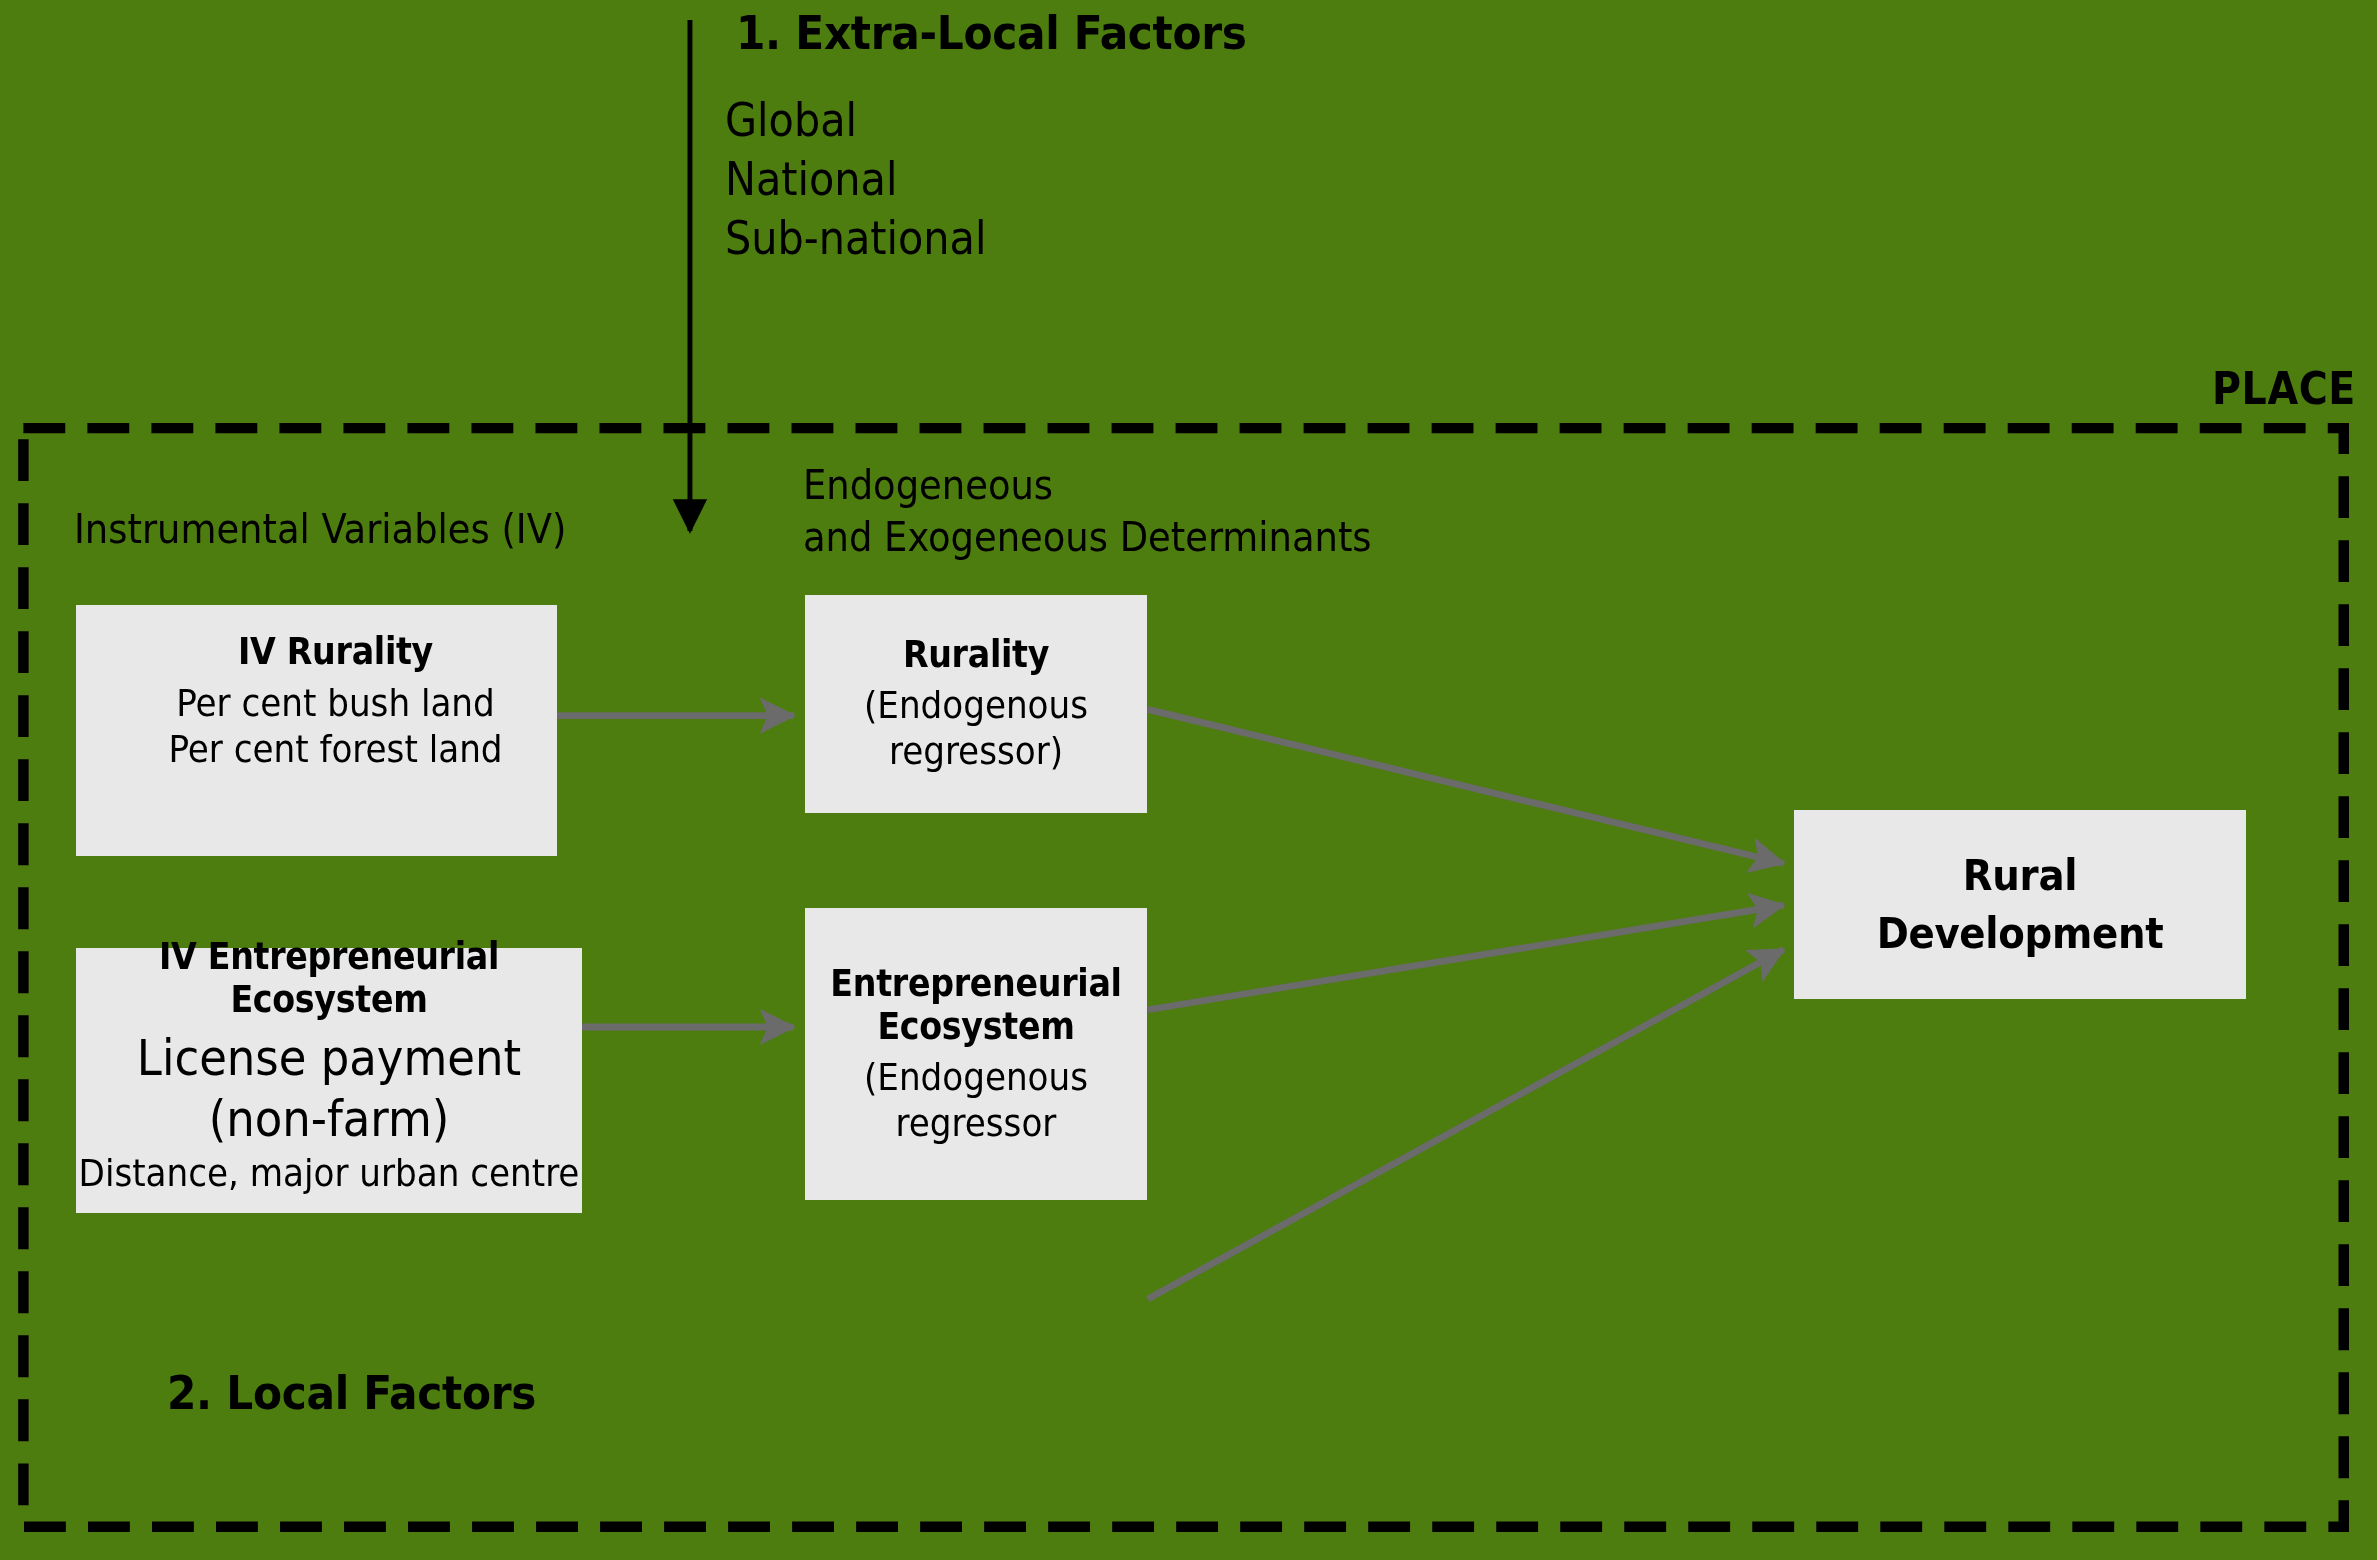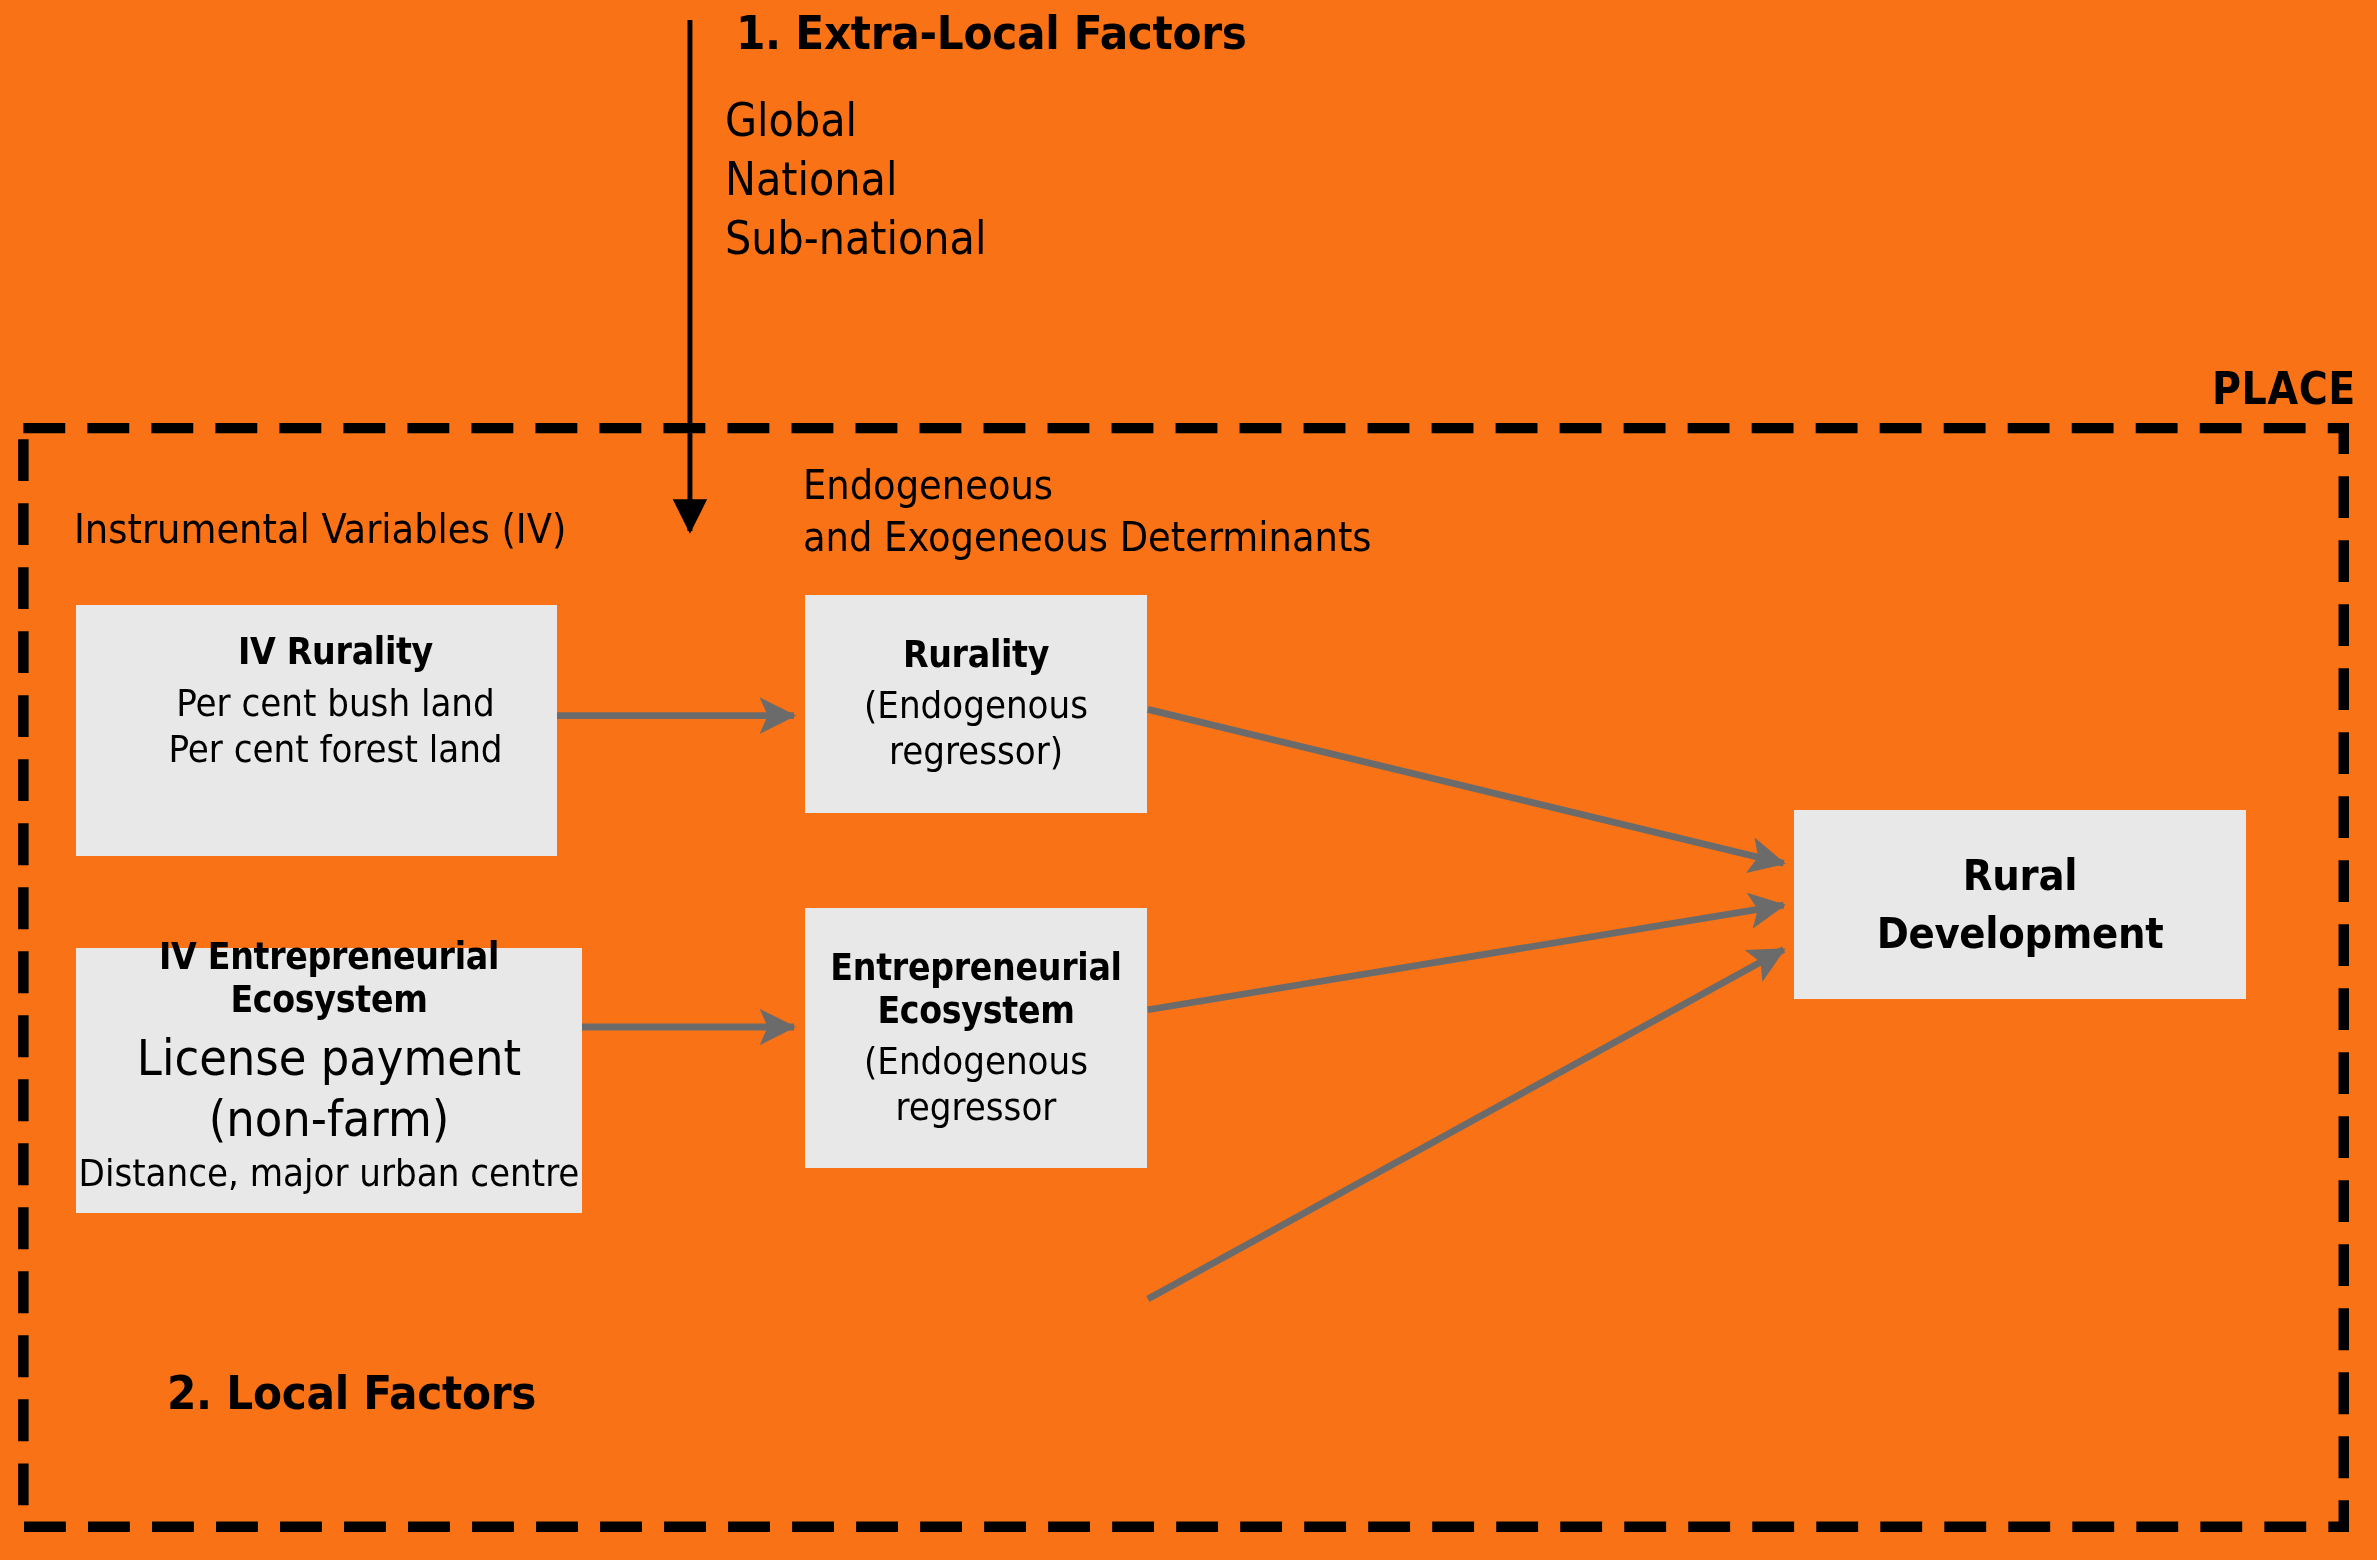--- a/index.html
+++ b/index.html
@@ -1,18 +1,18 @@
 <!DOCTYPE html>
 <html style="font-size:9.8px"><head>
 <meta charset="utf-8">
 <style>
   html,body{margin:0;padding:0;background:#ffffff;}
   body{width:2377px;height:1561px;overflow:hidden;
        font-family:"DejaVu Sans Condensed","Liberation Sans",sans-serif;}
-  #stage{position:relative;width:2377px;height:1561px;background:#f97316;text-decoration:underline;}
+  #stage{position:relative;width:2377px;height:1561px;background:#4d7c0f;text-decoration:underline;}
   svg.layer{position:absolute;left:0;top:0;width:2377px;height:1561px;overflow:visible;}
   .node{position:absolute;background:#e8e8e8;display:flex;flex-direction:column;
         align-items:center;justify-content:center;text-align:center;
         color:#000;box-sizing:border-box;}
   .node .hd{font-weight:bold;letter-spacing:-0.3px;line-height:1.18;}
   .node .bd{line-height:1.22;}
   .lbl{position:absolute;color:#000;white-space:pre;line-height:1.2;}
   .bold{font-weight:bold;letter-spacing:-0.3px;}
   .stack{position:absolute;color:#000;line-height:1.28;}
 </style>
@@ -77,21 +77,21 @@
     <div class="bd" style="font-size:50px;margin-top:6.2px;">License payment (non-farm)</div>
     <div class="bd" style="font-size:38px;">Distance, major urban centre</div>
   </div>
 
   <div class="node" style="left:805px;top:595px;width:342px;height:218px;">
     <div class="hd" style="font-size:37px;">Rurality</div>
     <div class="bd" style="font-size:38px;margin-top:4.9px;">(Endogenous</div>
     <div class="bd" style="font-size:38px;">regressor)</div>
   </div>
 
-  <div class="node" style="left:805px;top:908px;width:342px;height:260px;">
+  <div class="node" style="left:805px;top:908px;width:342px;height:292px;">
     <div class="hd" style="font-size:37px;">Entrepreneurial</div>
     <div class="hd" style="font-size:37px;">Ecosystem</div>
     <div class="bd" style="font-size:38px;margin-top:4.9px;">(Endogenous</div>
     <div class="bd" style="font-size:38px;">regressor</div>
   </div>
 
 
   <div class="node" style="left:1794px;top:810px;width:452px;height:189px;">
     <div class="hd" style="font-size:43px;">Rural</div>
     <div class="hd" style="font-size:43px;margin-top:7.4px;">Development</div>

